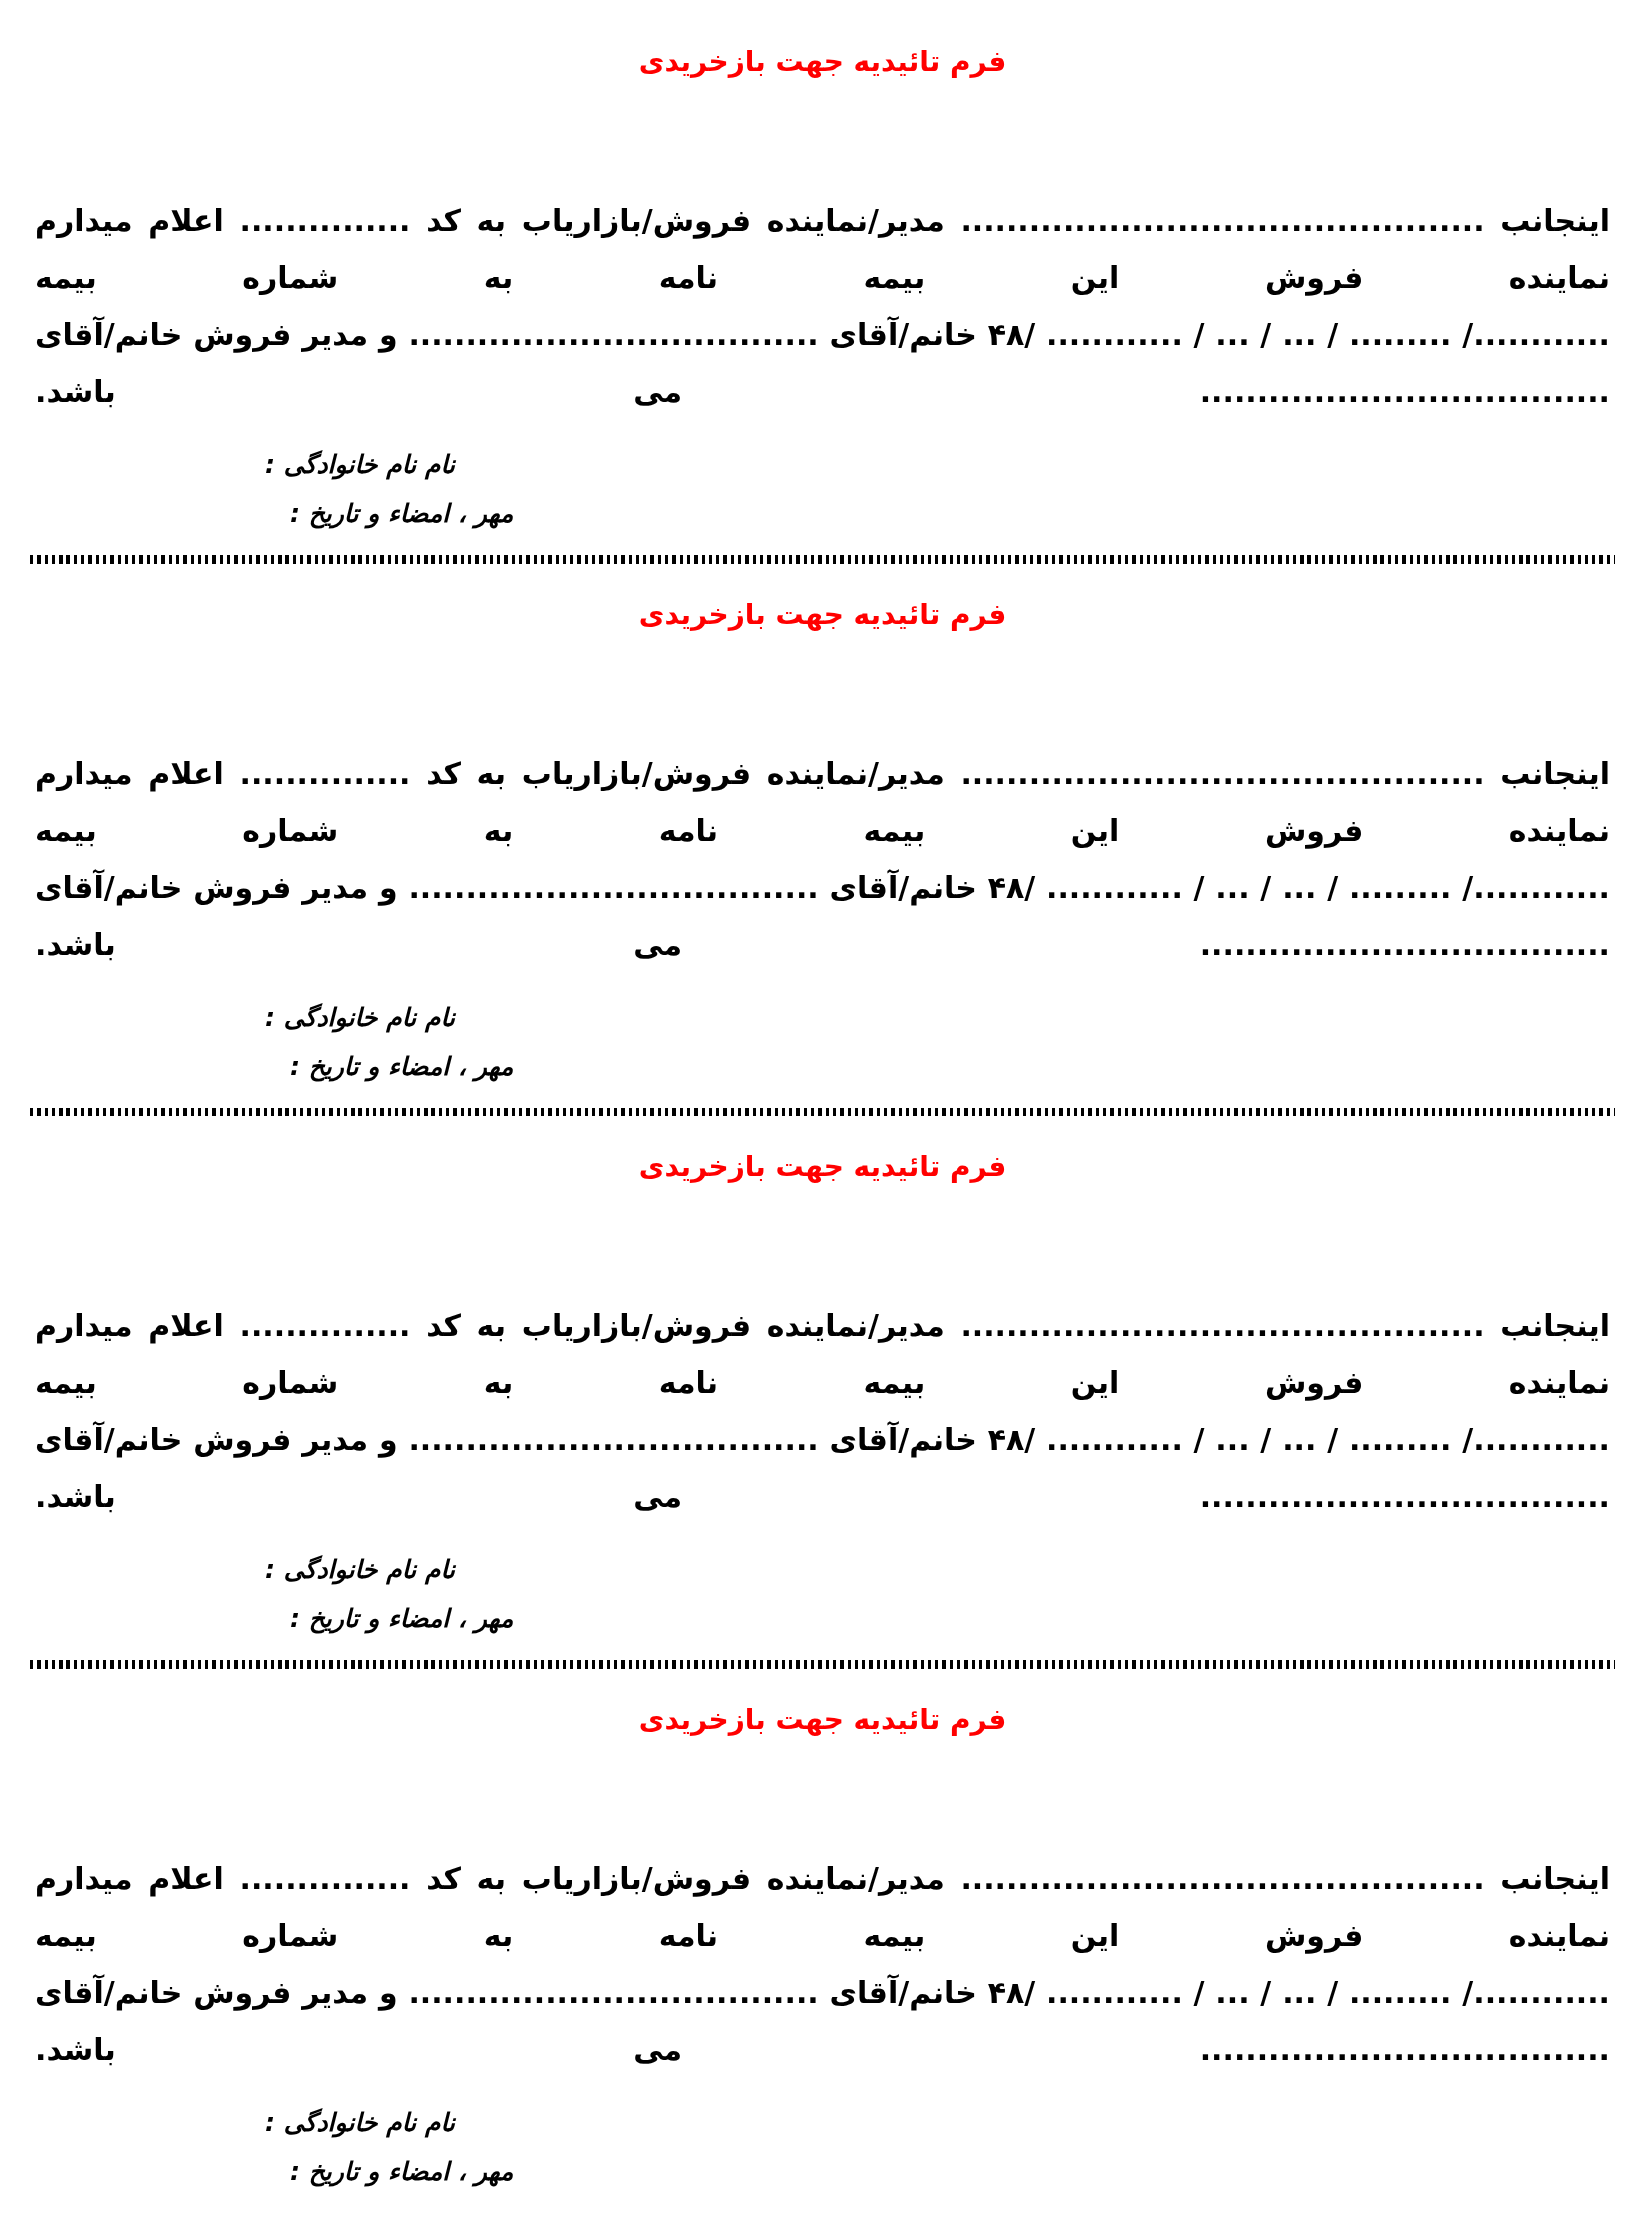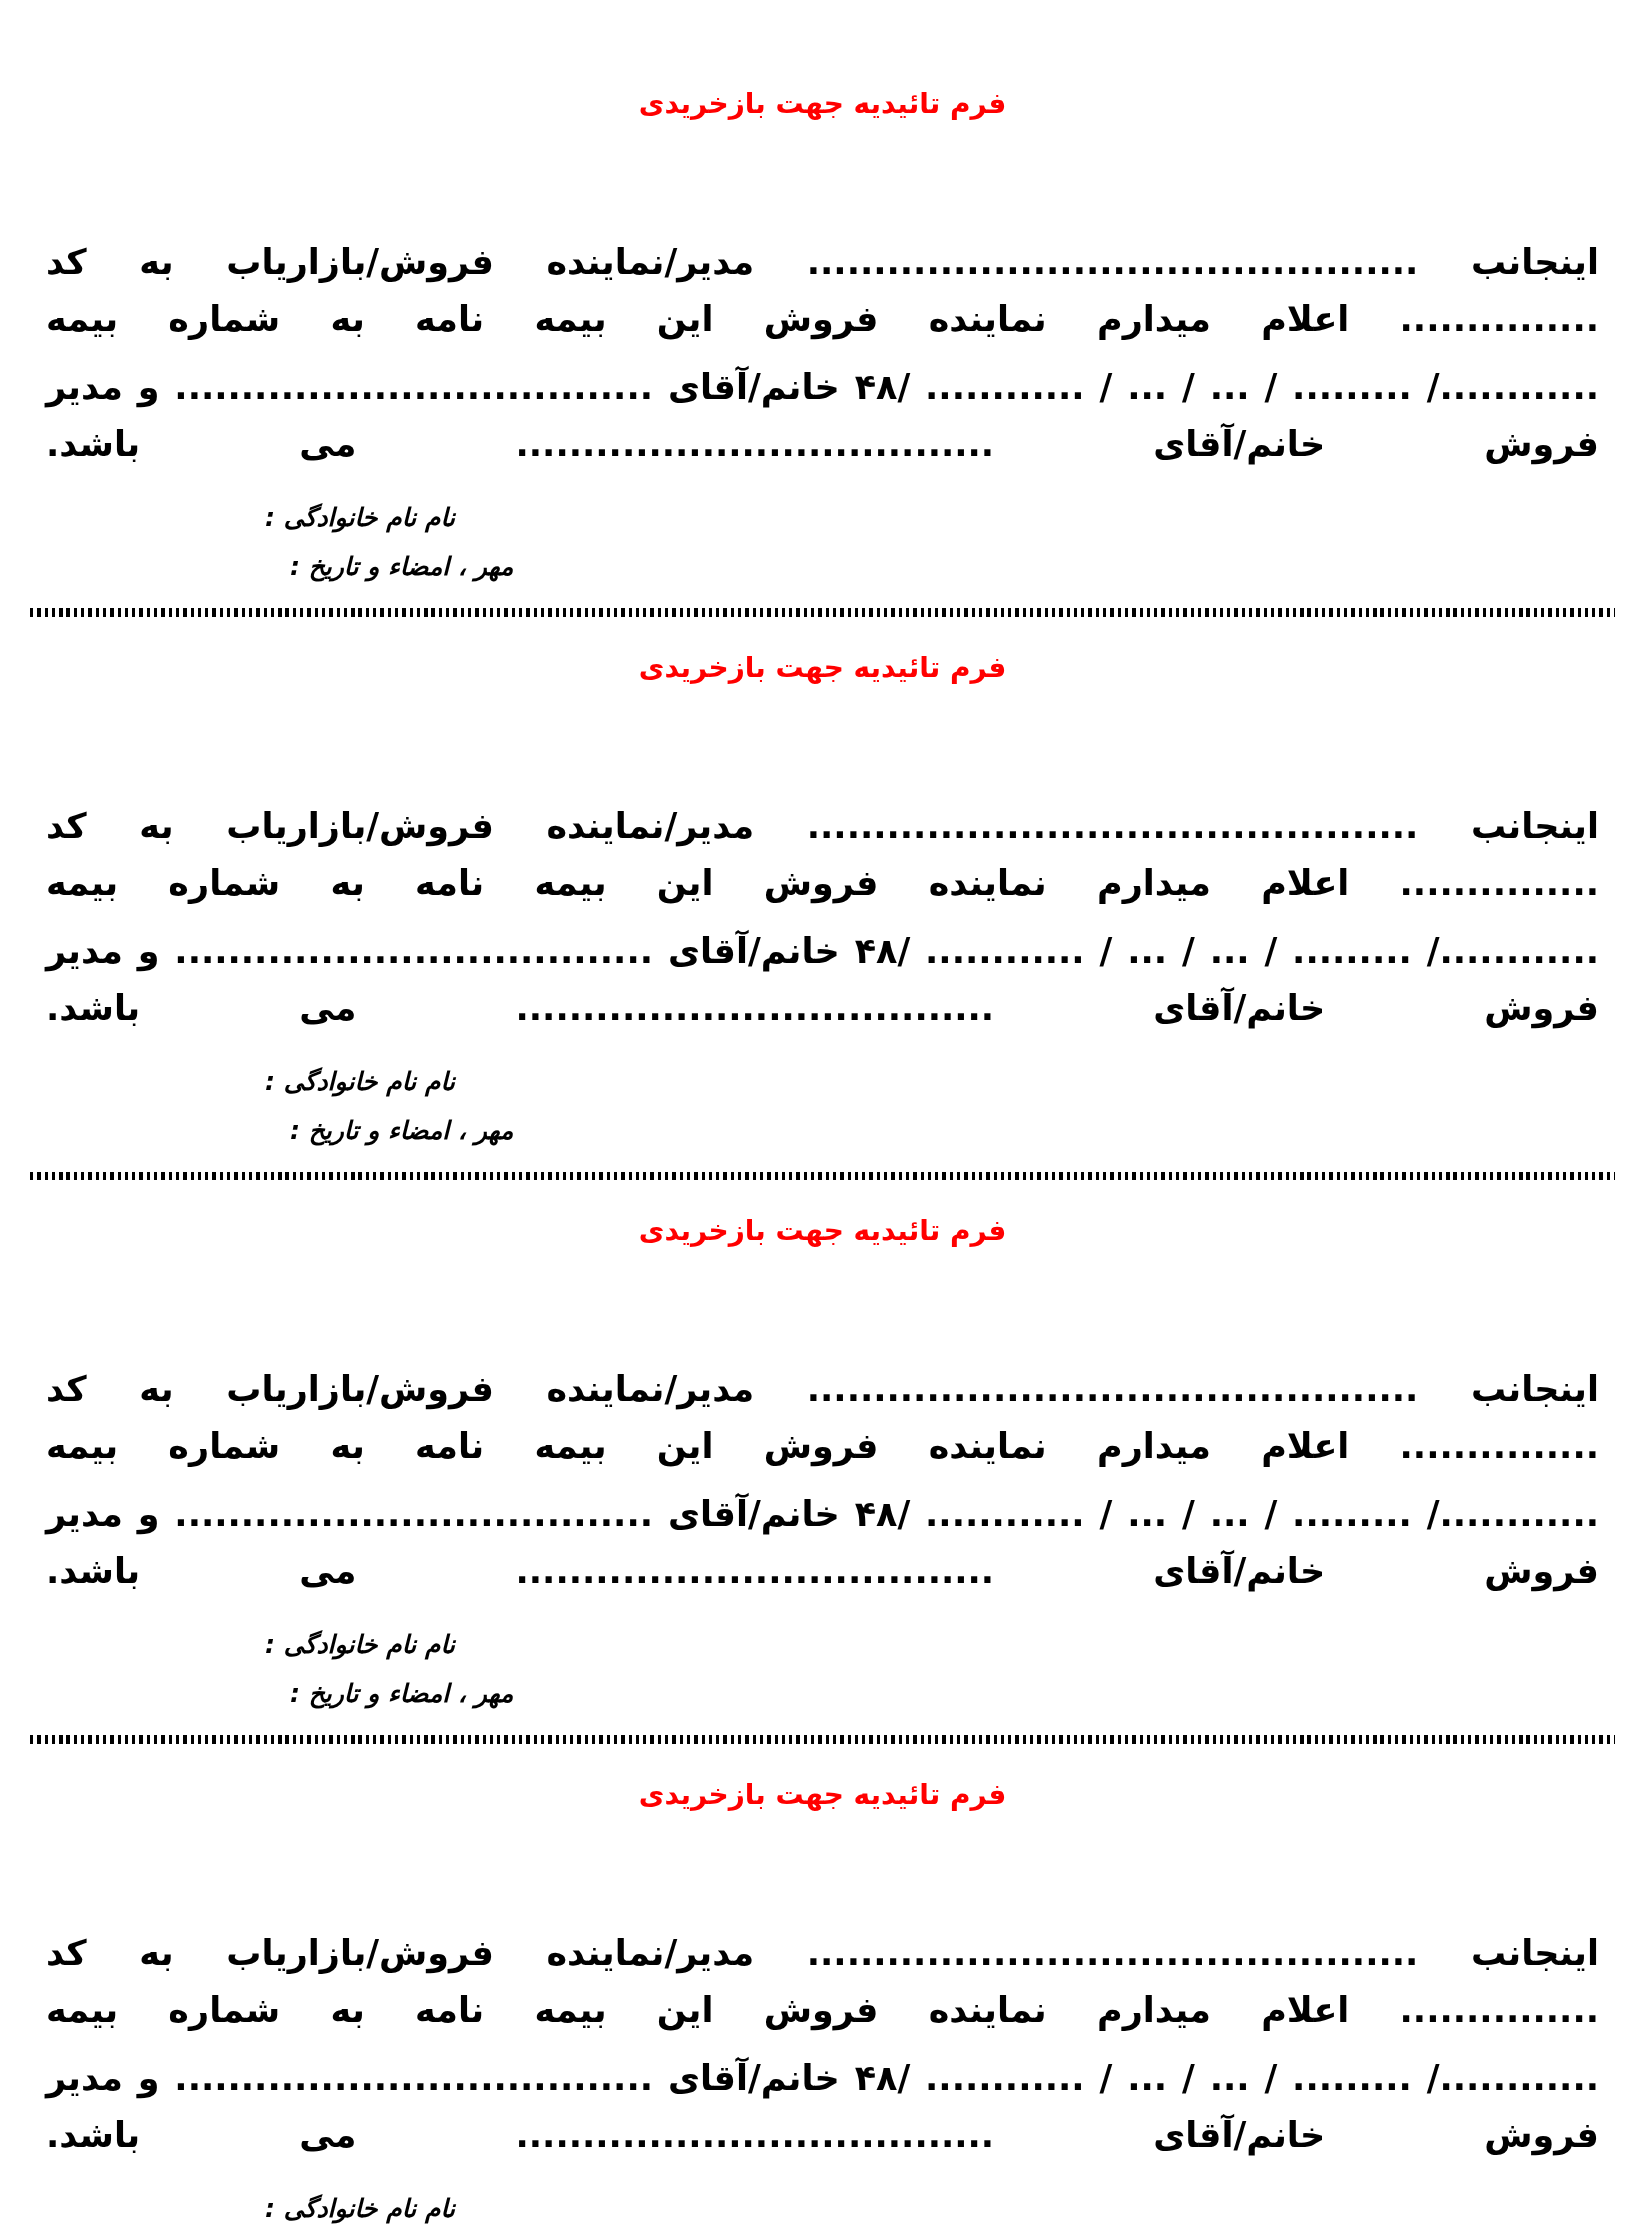--- a/index.html
+++ b/index.html
@@ -12,40 +12,40 @@
     height: 2239px;
     font-family: "DejaVu Sans", sans-serif;
     font-weight: bold;
     color: #000000;
     overflow: hidden;
   }
   .page {
     box-sizing: border-box;
     width: 1645px;
     height: 2239px;
-    padding-top: 85px;
+    padding-top: 43px;
     direction: rtl;
     overflow: hidden;
     background: #ffffff;
   }
   .form-section {
     direction: rtl;
   }
   .form-title {
     margin: 0 0 111px 0;
     font-size: 28px;
     line-height: 38px;
     text-align: center;
     color: #ff0000;
     font-weight: bold;
   }
   .form-line {
-    margin: 11px;
+    margin: 0;
     padding: 0 35px;
-    font-size: 35px;
+    font-size: 30px;
     line-height: 57px;
     text-align: justify;
     text-align-last: justify;
     direction: rtl;
     word-spacing: normal;
   }
   .sign-block {
     width: fit-content;
     margin: 29px auto 0 0;
     margin-left: 265px;

